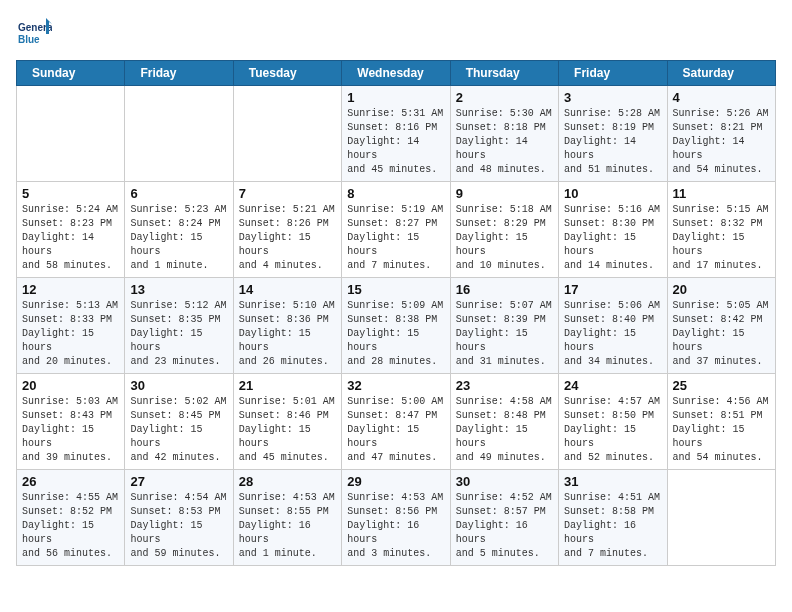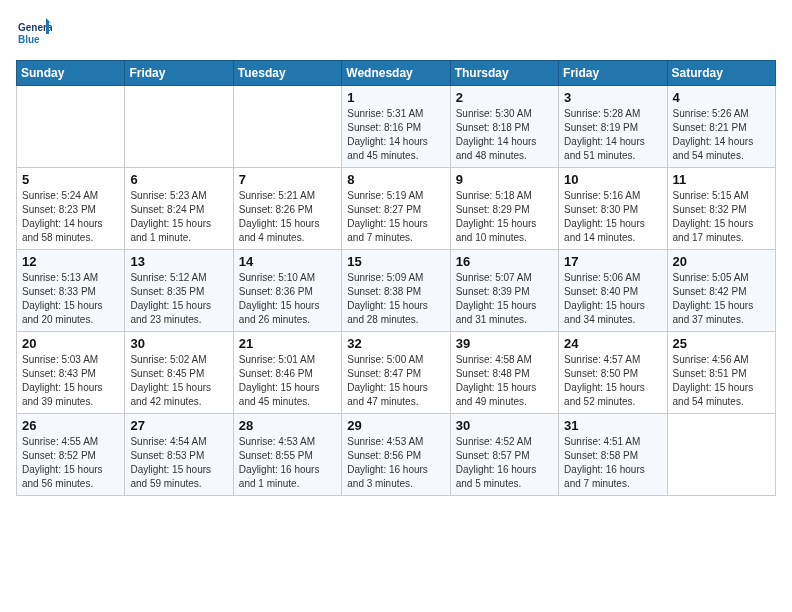--- a/index.html
+++ b/index.html
@@ -37,21 +37,21 @@
       width: 100%;
       border-collapse: collapse;
       table-layout: fixed;
     }
     thead tr th {
       background-color: #2176ae;
       color: #fff;
       font-size: 12px;
       font-weight: bold;
       text-align: left;
-      padding: 5px 4px;
+      padding: 5px 15px;
       border: 1px solid #1a5a8a;
     }
     tbody tr td {
       border: 1px solid #ccc;
       vertical-align: top;
       padding: 4px 5px;
       font-size: 10.5px;
       color: #222;
       height: 80px;
       background: #fff;
@@ -63,20 +63,21 @@
       font-size: 13px;
       font-weight: bold;
       color: #111;
       display: block;
       margin-bottom: 2px;
     }
     .day-info {
       font-size: 10px;
       line-height: 1.4;
       color: #333;
+      font-family: Liberation Mono, monospace;
     }
     .empty { background: #fff !important; }
   </style>
 </head>
 <body>
 
 <div class="header">
   <div class="logo">
   <svg width="36" height="36" viewBox="0 0 36 36">
     <rect width="36" height="36" fill="none"></rect>
@@ -196,21 +197,21 @@
         </td>
         <td>
           <span class="day-num">21</span>
           <div class="day-info">Sunrise: 5:01 AM<br>Sunset: 8:46 PM<br>Daylight: 15 hours<br>and 45 minutes.</div>
         </td>
         <td>
           <span class="day-num">32</span>
           <div class="day-info">Sunrise: 5:00 AM<br>Sunset: 8:47 PM<br>Daylight: 15 hours<br>and 47 minutes.</div>
         </td>
         <td>
-          <span class="day-num">39</span>
+          <span class="day-num">23</span>
           <div class="day-info">Sunrise: 4:58 AM<br>Sunset: 8:48 PM<br>Daylight: 15 hours<br>and 49 minutes.</div>
         </td>
         <td>
           <span class="day-num">24</span>
           <div class="day-info">Sunrise: 4:57 AM<br>Sunset: 8:50 PM<br>Daylight: 15 hours<br>and 52 minutes.</div>
         </td>
         <td>
           <span class="day-num">25</span>
           <div class="day-info">Sunrise: 4:56 AM<br>Sunset: 8:51 PM<br>Daylight: 15 hours<br>and 54 minutes.</div>
         </td>

